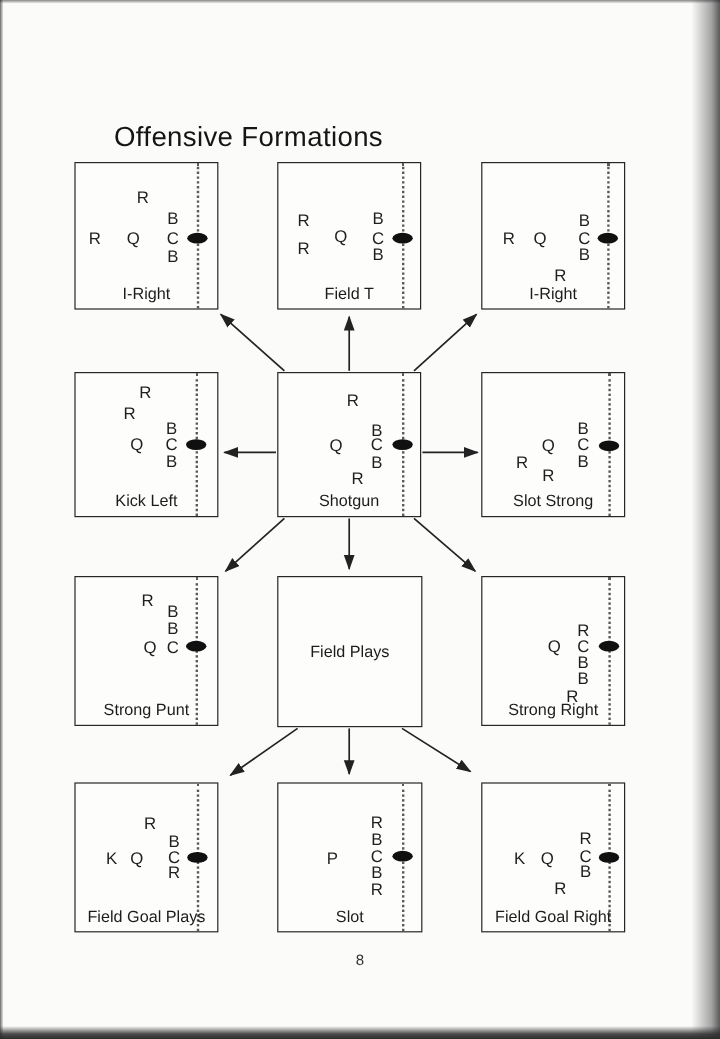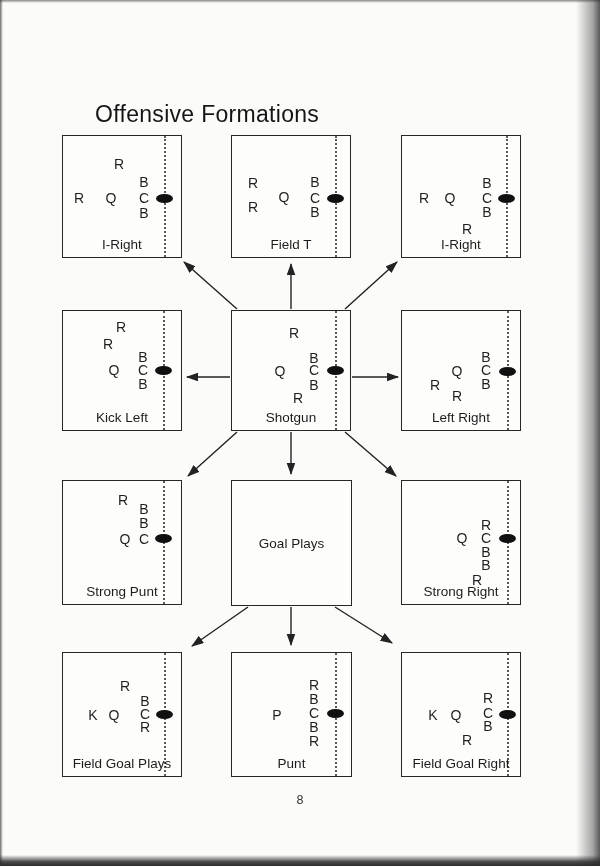--- a/index.html
+++ b/index.html
@@ -135,34 +135,34 @@
       </div>
       <div class="fbox" style="left: 401px; top: 310px; width: 120px; height: 121px;">
         <div class="scrimmage" style="left: 105px;"></div>
         <span class="pl" style="left: 84px; top: 46px;">B</span>
         <span class="pl" style="left: 55px; top: 60px;">Q</span>
         <span class="pl" style="left: 84px; top: 59px;">C</span>
         <span class="pl" style="left: 33px; top: 74px;">R</span>
         <span class="pl" style="left: 84px; top: 73px;">B</span>
         <span class="pl" style="left: 55px; top: 85px;">R</span>
         <div class="ball" style="left: 96.5px; top: 55.5px; background: rgb(16, 16, 16);"></div>
-        <div class="blabel">Left Right</div>
+        <div class="blabel">Slot Strong</div>
       </div>
       <div class="fbox" style="left: 62px; top: 480px; width: 120px; height: 125px;">
         <div class="scrimmage" style="left: 100px;"></div>
         <span class="pl" style="left: 60px; top: 19px;">R</span>
         <span class="pl" style="left: 81px; top: 28px;">B</span>
         <span class="pl" style="left: 81px; top: 42px;">B</span>
         <span class="pl" style="left: 62px; top: 58px;">Q</span>
         <span class="pl" style="left: 81px; top: 58px;">C</span>
         <div class="ball" style="left: 91.5px; top: 52.5px; background: rgb(16, 16, 16);"></div>
         <div class="blabel">Strong Punt</div>
       </div>
       <div class="fbox" style="left: 231px; top: 480px; width: 121px; height: 126px;">
-        <div class="blabel center">Goal Plays</div>
+        <div class="blabel center">Field Plays</div>
       </div>
       <div class="fbox" style="left: 401px; top: 480px; width: 120px; height: 125px;">
         <div class="scrimmage" style="left: 105px;"></div>
         <span class="pl" style="left: 84px; top: 44px;">R</span>
         <span class="pl" style="left: 60px; top: 57px;">Q</span>
         <span class="pl" style="left: 84px; top: 57px;">C</span>
         <span class="pl" style="left: 84px; top: 71px;">B</span>
         <span class="pl" style="left: 84px; top: 84px;">B</span>
         <span class="pl" style="left: 75px; top: 99px;">R</span>
         <div class="ball" style="left: 96.5px; top: 52.5px; background: rgb(16, 16, 16);"></div>
@@ -181,21 +181,21 @@
       </div>
       <div class="fbox" style="left: 231px; top: 652px; width: 121px; height: 125px;">
         <div class="scrimmage" style="left: 103px;"></div>
         <span class="pl" style="left: 82px; top: 32px;">R</span>
         <span class="pl" style="left: 82px; top: 46px;">B</span>
         <span class="pl" style="left: 45px; top: 62px;">P</span>
         <span class="pl" style="left: 82px; top: 60px;">C</span>
         <span class="pl" style="left: 82px; top: 74px;">B</span>
         <span class="pl" style="left: 82px; top: 88px;">R</span>
         <div class="ball" style="left: 94.5px; top: 55.5px; background: rgb(16, 16, 16);"></div>
-        <div class="blabel">Punt</div>
+        <div class="blabel">Slot</div>
       </div>
       <div class="fbox" style="left: 401px; top: 652px; width: 120px; height: 125px;">
         <div class="scrimmage" style="left: 105px;"></div>
         <span class="pl" style="left: 86px; top: 45px;">R</span>
         <span class="pl" style="left: 31px; top: 62px;">K</span>
         <span class="pl" style="left: 54px; top: 62px;">Q</span>
         <span class="pl" style="left: 86px; top: 60px;">C</span>
         <span class="pl" style="left: 86px; top: 73px;">B</span>
         <span class="pl" style="left: 65px; top: 87px;">R</span>
         <div class="ball" style="left: 96.5px; top: 56.5px; background: rgb(16, 16, 16);"></div>

